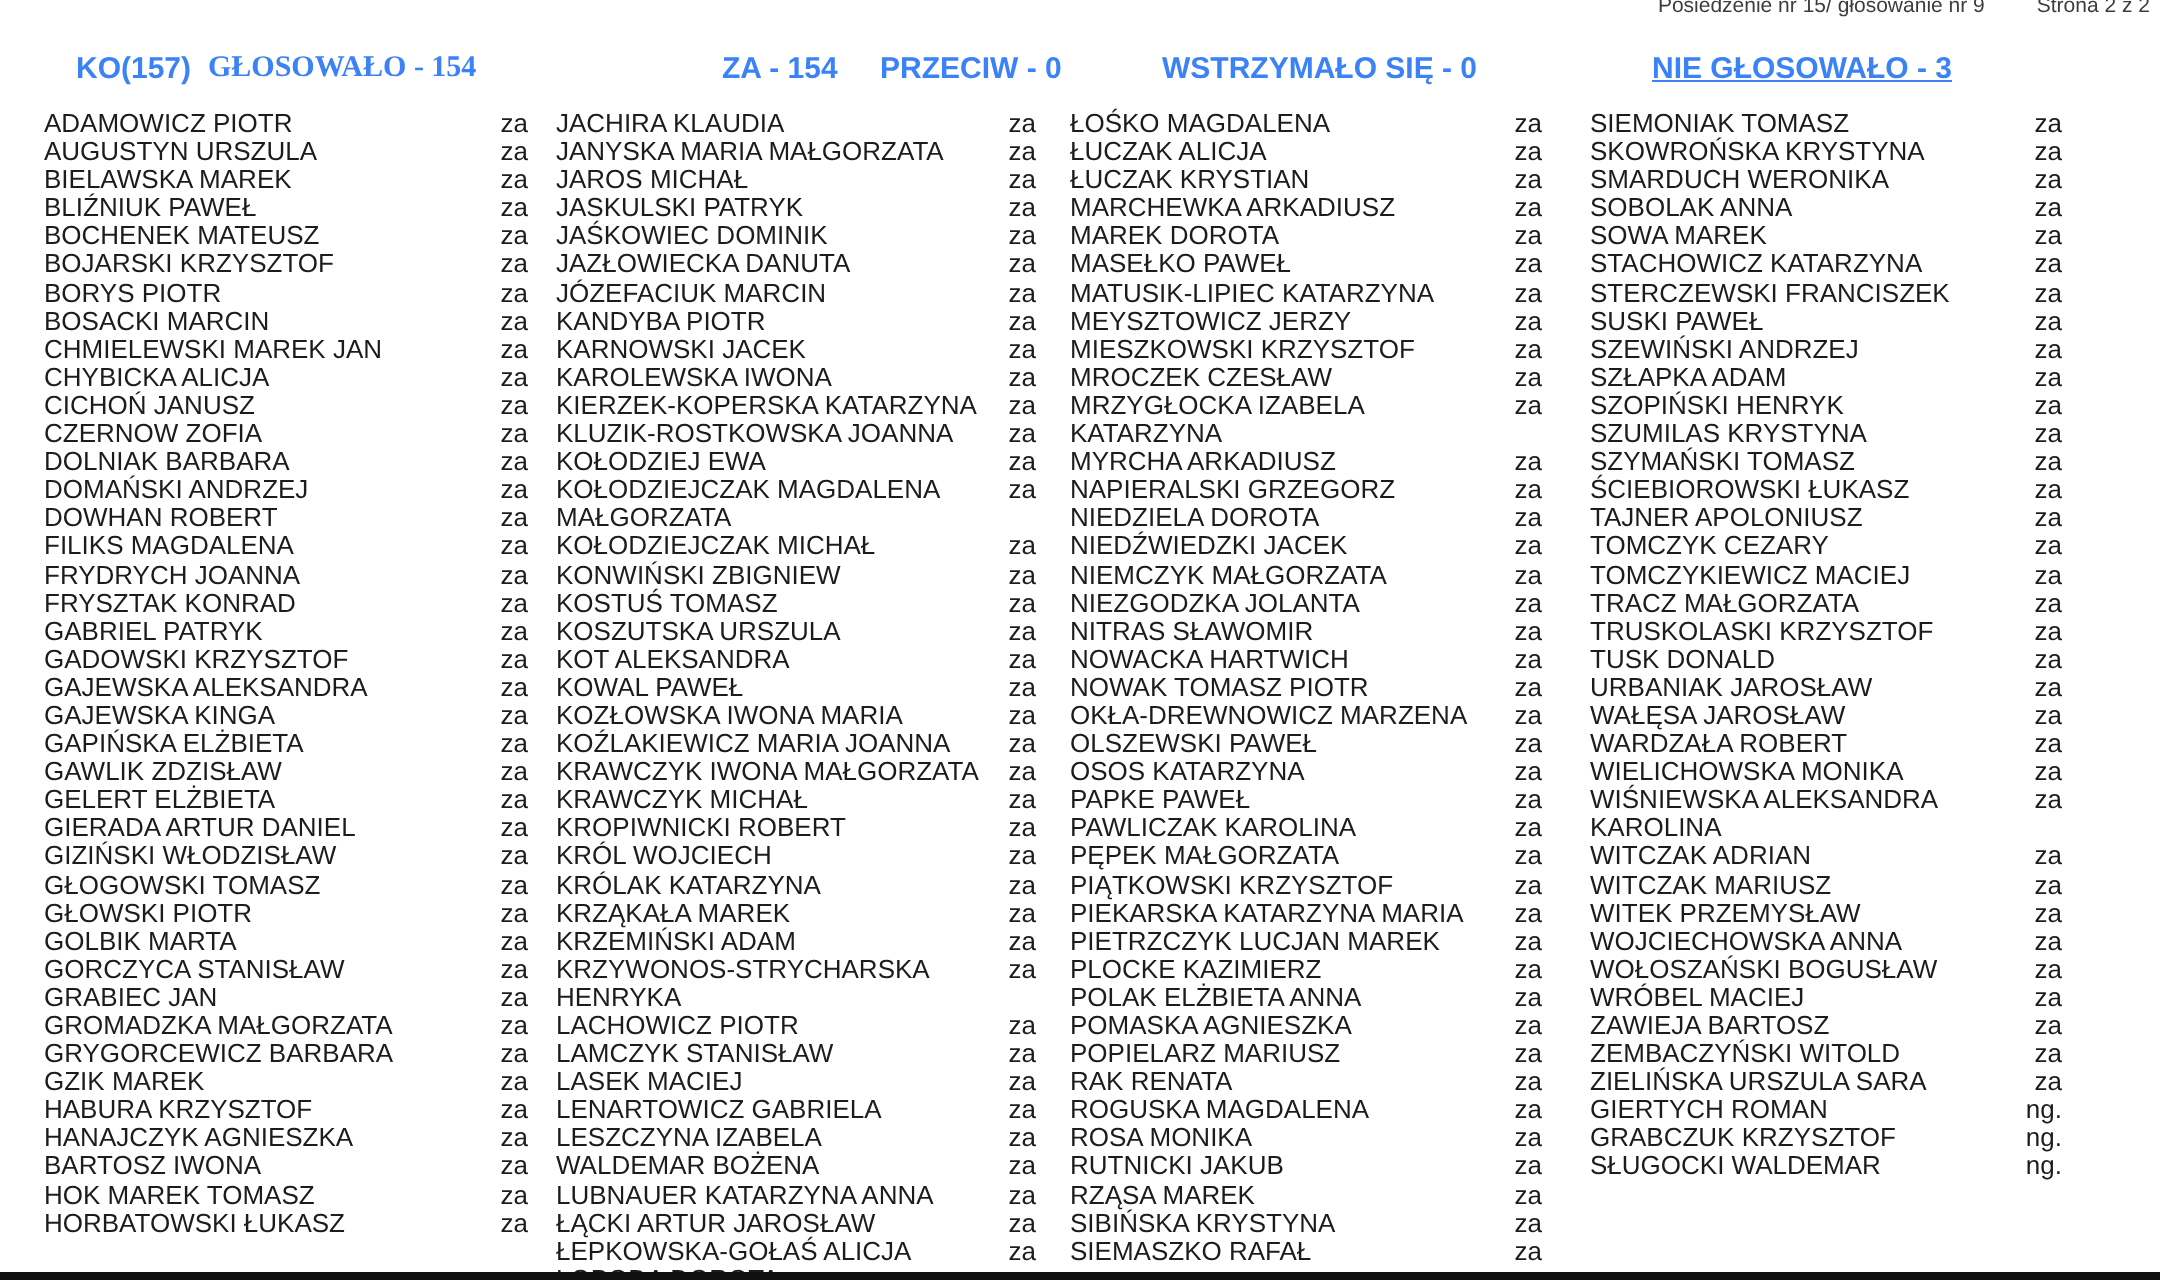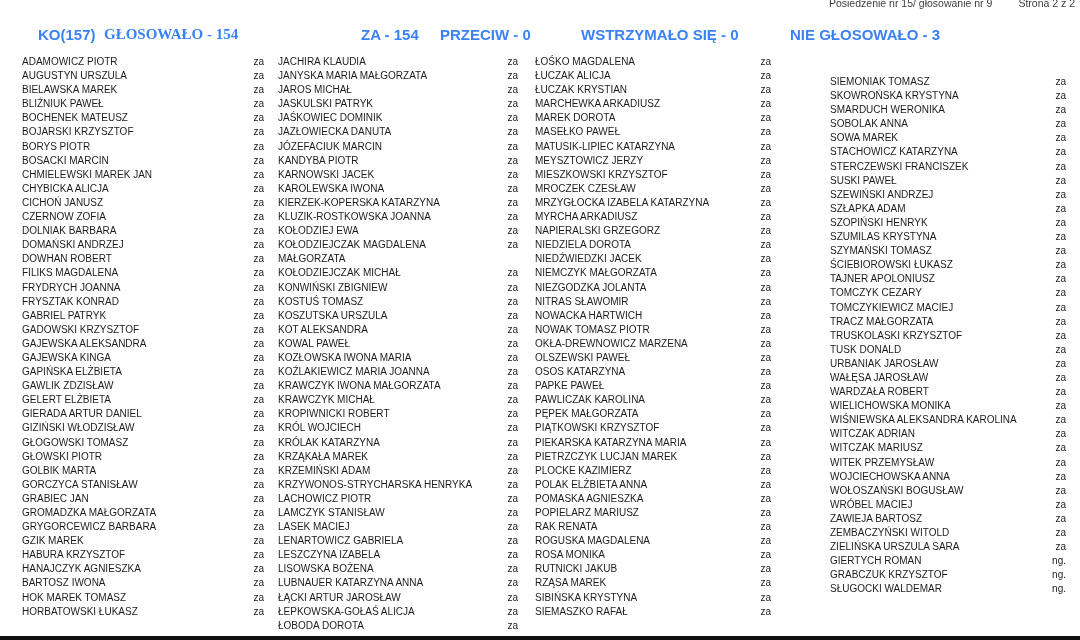--- a/index.html
+++ b/index.html
@@ -21,29 +21,29 @@
   .summary{
     position:absolute;top:26px;left:0;width:100%;height:20px;
     font-weight:bold;font-size:15px;color:#3b82f6;margin-left:16px;
   }
   .summary span{position:absolute;white-space:nowrap;}
   .s-club{left:22px;}
   .s-voted{left:88px;font-family:Liberation Serif, serif;}
   .s-za{left:345px;}
   .s-przeciw{left:424px;}
   .s-wstrzymalo{left:565px;}
-  .s-nieglosowalo{left:774px;}
+  .s-nieglosowalo{left:810px;text-decoration:underline;}
   .col{
     position:absolute;top:55px;
-    font-size:10px;
+    font-size:13px;
   }
   .col-1{left:22px;width:242px;}
   .col-2{left:278px;width:240px;}
   .col-3{left:535px;width:236px;}
-  .col-4{left:830px;width:236px;margin-top:20px;}
+  .col-4{left:795px;width:236px;}
   .row{
     display:flex;justify-content:space-between;align-items:flex-start;
     line-height:14.1px;
   }
   .row .name{flex:1 1 auto;padding-right:8px;}
   .row .vote{flex:0 0 auto;text-align:right;min-width:20px;}
   .bottom-bar{
     position:absolute;left:0;bottom:0;width:100%;height:4px;
     background:#101010;
   }
@@ -363,21 +363,21 @@
       </div>
       <div class="row">
         <span class="name">LENARTOWICZ GABRIELA</span>
         <span class="vote">za</span>
       </div>
       <div class="row">
         <span class="name">LESZCZYNA IZABELA</span>
         <span class="vote">za</span>
       </div>
       <div class="row">
-        <span class="name">LISOWSKA BOŻENA</span>
+        <span class="name">WALDEMAR BOŻENA</span>
         <span class="vote">za</span>
       </div>
       <div class="row">
         <span class="name">LUBNAUER KATARZYNA ANNA</span>
         <span class="vote">za</span>
       </div>
       <div class="row">
         <span class="name">ŁĄCKI ARTUR JAROSŁAW</span>
         <span class="vote">za</span>
       </div>

